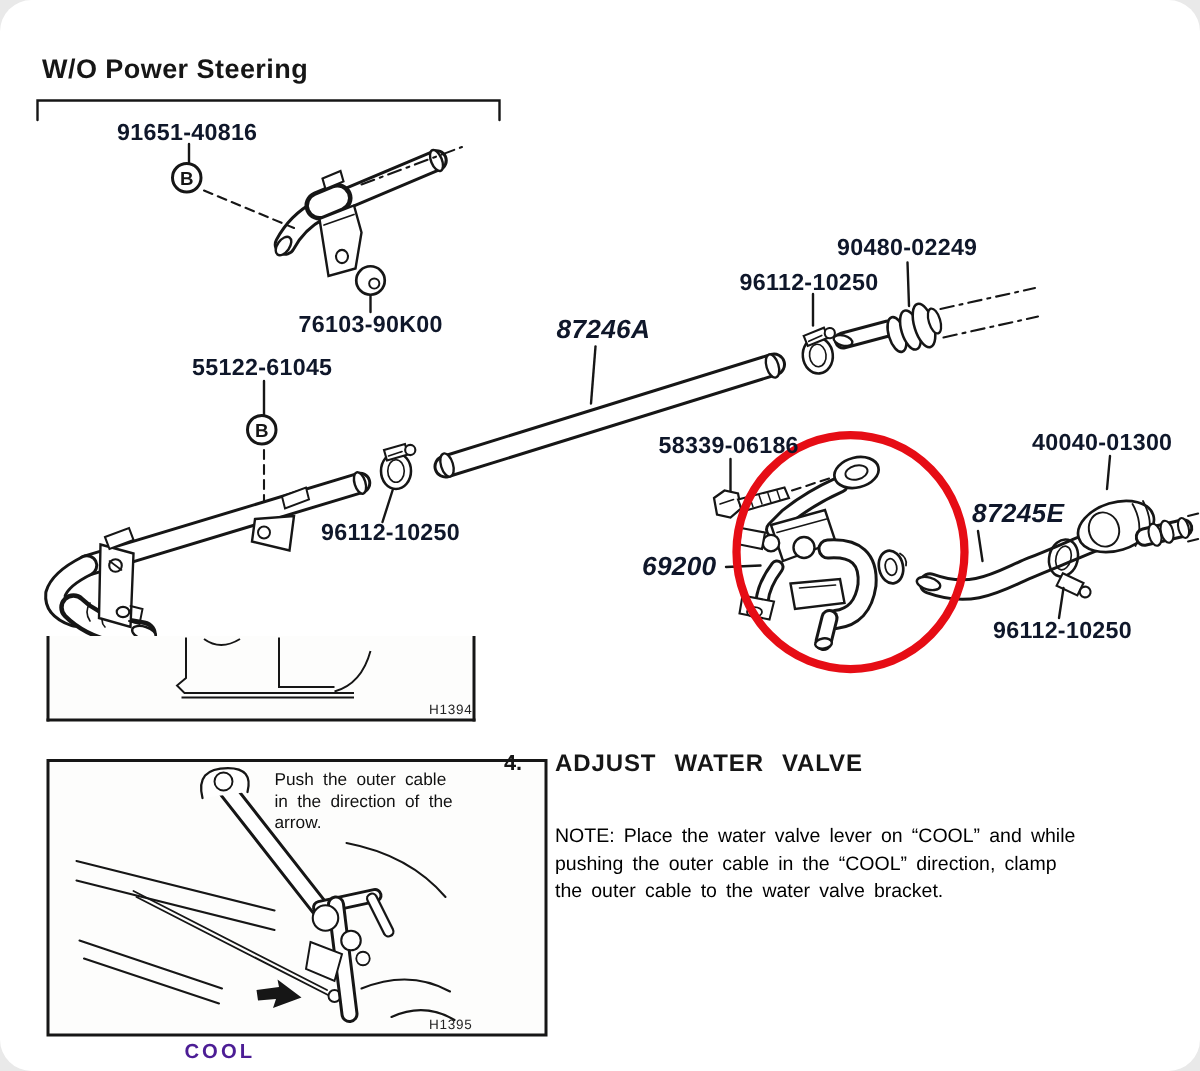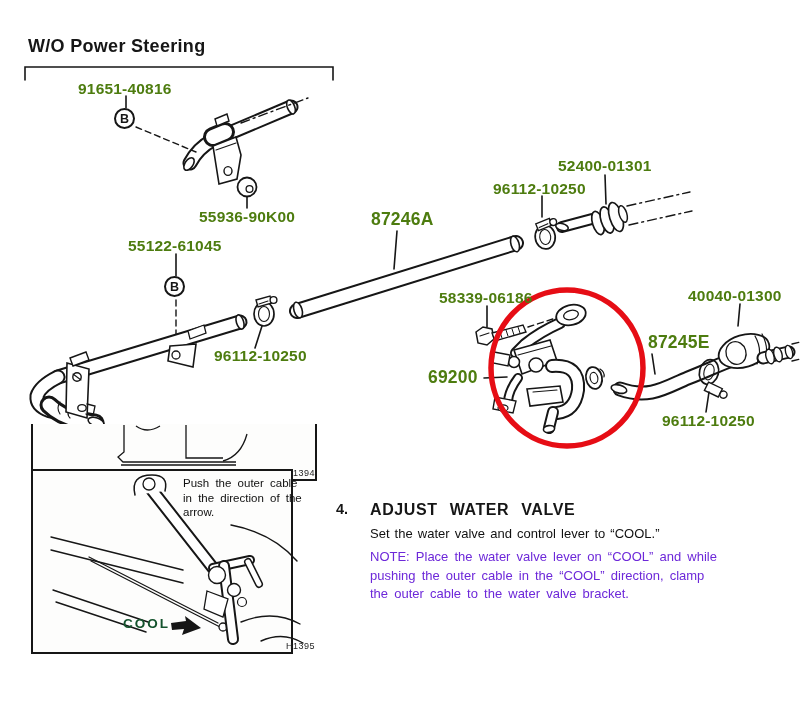--- a/index.html
+++ b/index.html
@@ -1,58 +1,58 @@
 <!DOCTYPE html>
 <html><head>
 <meta charset="utf-8">
 <style>
   html,body{margin:0;padding:0;background:#e9e9e9;}
   .page{
     position:relative;width:800px;height:714px;background:#ffffff;
-    font-family:"Liberation Sans",sans-serif;color:#161616;overflow:hidden;
+    font-family:"Liberation Sans",sans-serif;color:#161616;overflow:hidden;border-radius:21px;
   }
   .art{position:absolute;left:0;top:0;}
   .lbl{
     position:absolute;font-weight:700;font-size:15.5px;line-height:1;
-    white-space:nowrap;letter-spacing:0.2px;color:#4d7c0f;
-  }
-  .lbl.big{font-size:17.5px;}
+    white-space:nowrap;letter-spacing:0.2px;color:#0f172a;
+  }
+  .lbl.big{font-size:17.5px;font-style:italic;}
   .title{
     position:absolute;left:28px;top:36px;font-size:18px;font-weight:700;
     letter-spacing:0.3px;white-space:nowrap;
   }
   .bcircle{
     position:absolute;width:21px;height:21px;border:2px solid #161616;border-radius:50%;
     font-size:12.5px;font-weight:700;display:flex;align-items:center;justify-content:center;
     background:#fff;box-sizing:border-box;
   }
   .inset{position:absolute;background:#fdfdfc;box-sizing:border-box;}
   .inset.cut{border-left:2px solid #161616;border-right:2px solid #161616;border-bottom:2px solid #161616;}
   .inset.full{border:2px solid #161616;}
   .figcode{
     position:absolute;font-size:9px;letter-spacing:0.5px;color:#242424;font-weight:400;
   }
   .inset-caption{
     position:absolute;font-size:11.5px;line-height:14.5px;white-space:pre-line;
     word-spacing:3px;color:#101010;
   }
   .cool{
-    position:absolute;font-size:13.5px;font-weight:600;letter-spacing:2px;color:#14532d;
+    position:absolute;font-size:13.5px;font-weight:600;letter-spacing:2px;color:#4c1d95;margin-top:40px;
   }
   .step-num{position:absolute;font-size:14.5px;font-weight:700;}
   .step-heading{
     position:absolute;font-size:16px;font-weight:700;letter-spacing:0.6px;word-spacing:7px;
     white-space:nowrap;
   }
   .step-body{
     position:absolute;font-size:13px;word-spacing:1.5px;white-space:nowrap;color:#111;
   }
   .step-note{
     position:absolute;font-size:13px;line-height:18.5px;word-spacing:2.5px;
-    white-space:pre-line;width:400px;color:#6d28d9;
+    white-space:pre-line;width:400px;color:#000000;
   }
 </style>
 </head>
 <body>
 
 <div class="page">
 
   <svg class="art" width="800" height="714" viewBox="0 0 800 714">
     <g stroke="#161616" stroke-width="1.6" fill="none" stroke-linecap="round">
 
@@ -202,26 +202,26 @@
       <path d="M792,344 L800,342 M792,361 L800,359" stroke-width="1.3" stroke-dasharray="7 4 2 4"></path>
       <path d="M740,304 L738,326"></path>
 
       <ellipse cx="567" cy="368" rx="76" ry="78" stroke="#e60d15" stroke-width="5.5"></ellipse>
     </g>
   </svg>
 
   <div class="title">W/O Power Steering</div>
 
   <div class="lbl" style="left:78px;top:81px">91651-40816</div>
-  <div class="lbl" style="left:199px;top:209px">55936-90K00</div>
+  <div class="lbl" style="left:199px;top:209px">76103-90K00</div>
   <div class="lbl" style="left:128px;top:238px">55122-61045</div>
   <div class="lbl" style="left:214px;top:348px">96112-10250</div>
   <div class="lbl big" style="left:371px;top:211px">87246A</div>
   <div class="lbl" style="left:493px;top:181px">96112-10250</div>
-  <div class="lbl" style="left:558px;top:158px">52400-01301</div>
+  <div class="lbl" style="left:558px;top:158px">90480-02249</div>
   <div class="lbl" style="left:439px;top:290px">58339-06186</div>
   <div class="lbl big" style="left:428px;top:369px">69200</div>
   <div class="lbl big" style="left:648px;top:334px">87245E</div>
   <div class="lbl" style="left:688px;top:288px">40040-01300</div>
   <div class="lbl" style="left:662px;top:413px">96112-10250</div>
 
   <div class="bcircle" style="left:114px;top:108px">B</div>
   <div class="bcircle" style="left:164px;top:276px">B</div>
 
   <div class="inset cut" style="left:31px;top:424px;width:286px;height:57px">
@@ -229,21 +229,21 @@
       <g stroke="#161616" stroke-width="1.3" fill="none">
         <path d="M91,1 L91,28 l-6,5 l5,5 L203,38 M88,41 L203,41"></path>
         <path d="M153,1 L153,34 L190,34"></path>
         <path d="M190,37 Q208,32 214,10"></path>
         <path d="M103,2 Q114,10 127,2"></path>
       </g>
     </svg>
     <div class="figcode" style="left:253px;top:44px">H1394</div>
   </div>
 
-  <div class="inset full" style="left:31px;top:469px;width:262px;height:185px">
+  <div class="inset full" style="left:31px;top:506px;width:334px;height:185px">
     <svg width="282" height="181" viewBox="0 0 282 181">
       <g stroke="#161616" stroke-width="1.5" fill="none" stroke-linecap="round">
 
         <path d="M115,14 L180,97" stroke-width="13"></path>
         <path d="M115,14 L180,97" stroke="#fff" stroke-width="9"></path>
         <path d="M102,24 Q97,4 119,4 Q136,4 132,20" fill="#fff"></path>
         <circle cx="116" cy="13" r="6" stroke-width="1.3"></circle>
         <path d="M180,97 L217,89" stroke-width="10"></path>
         <path d="M180,97 L217,89" stroke="#fff" stroke-width="6"></path>
         <path d="M215,91 L226,113" stroke-width="8"></path>
@@ -271,18 +271,17 @@
     </svg>
     <div class="inset-caption" style="left:150px;top:5px;width:132px">Push the outer cable
 in the direction of the
 arrow.</div>
     <div class="cool" style="left:90px;top:145px">COOL</div>
     <div class="figcode" style="left:253px;top:170px;position:absolute">H1395</div>
   </div>
 
   <div class="step-num" style="left:336px;top:501px">4.</div>
   <div class="step-heading" style="left:370px;top:501px">ADJUST WATER VALVE</div>
-  <div class="step-body" style="left:370px;top:526px">Set the water valve and control lever to “COOL.”</div>
   <div class="step-note" style="left:370px;top:548px">NOTE:  Place the water valve lever on “COOL” and while
 pushing the outer cable in the “COOL” direction, clamp
 the outer cable to the water valve bracket.</div>
 
 </div>
 
 </body></html>

